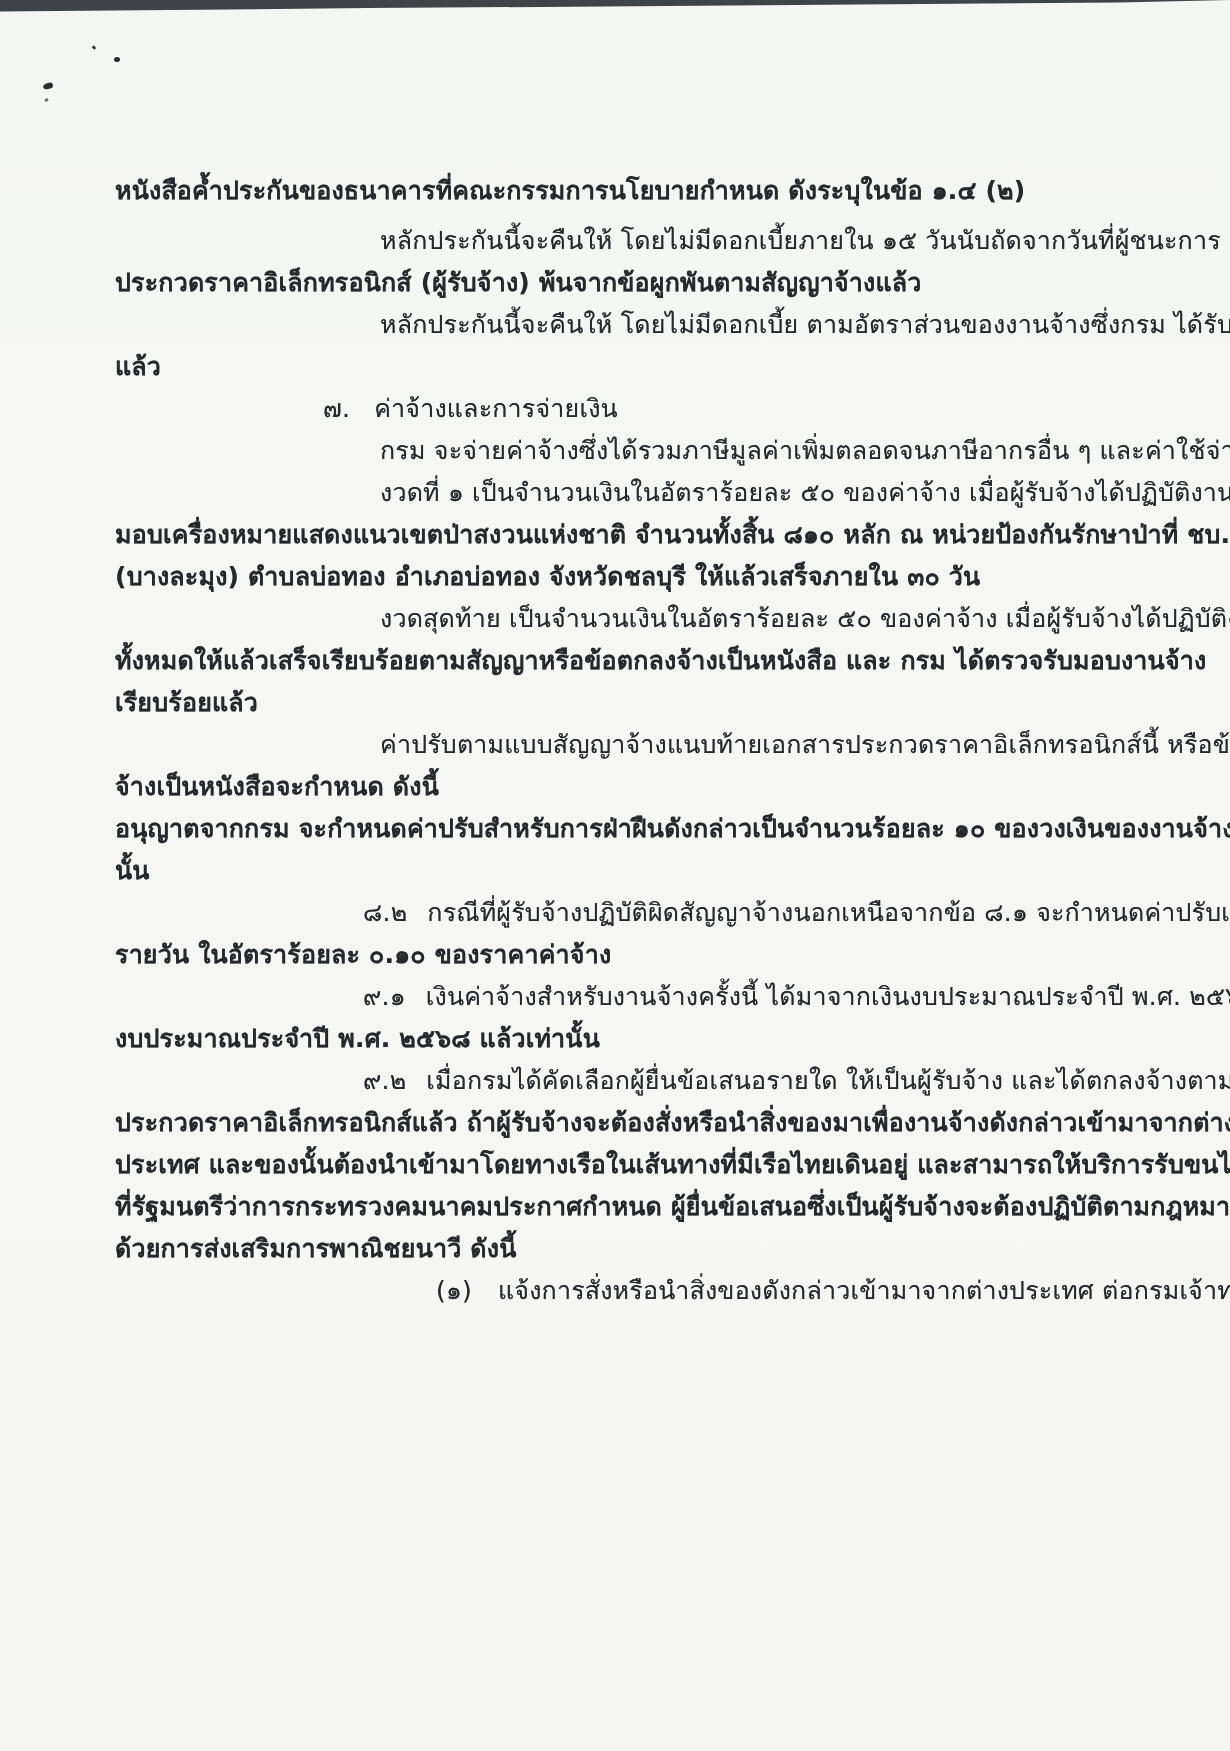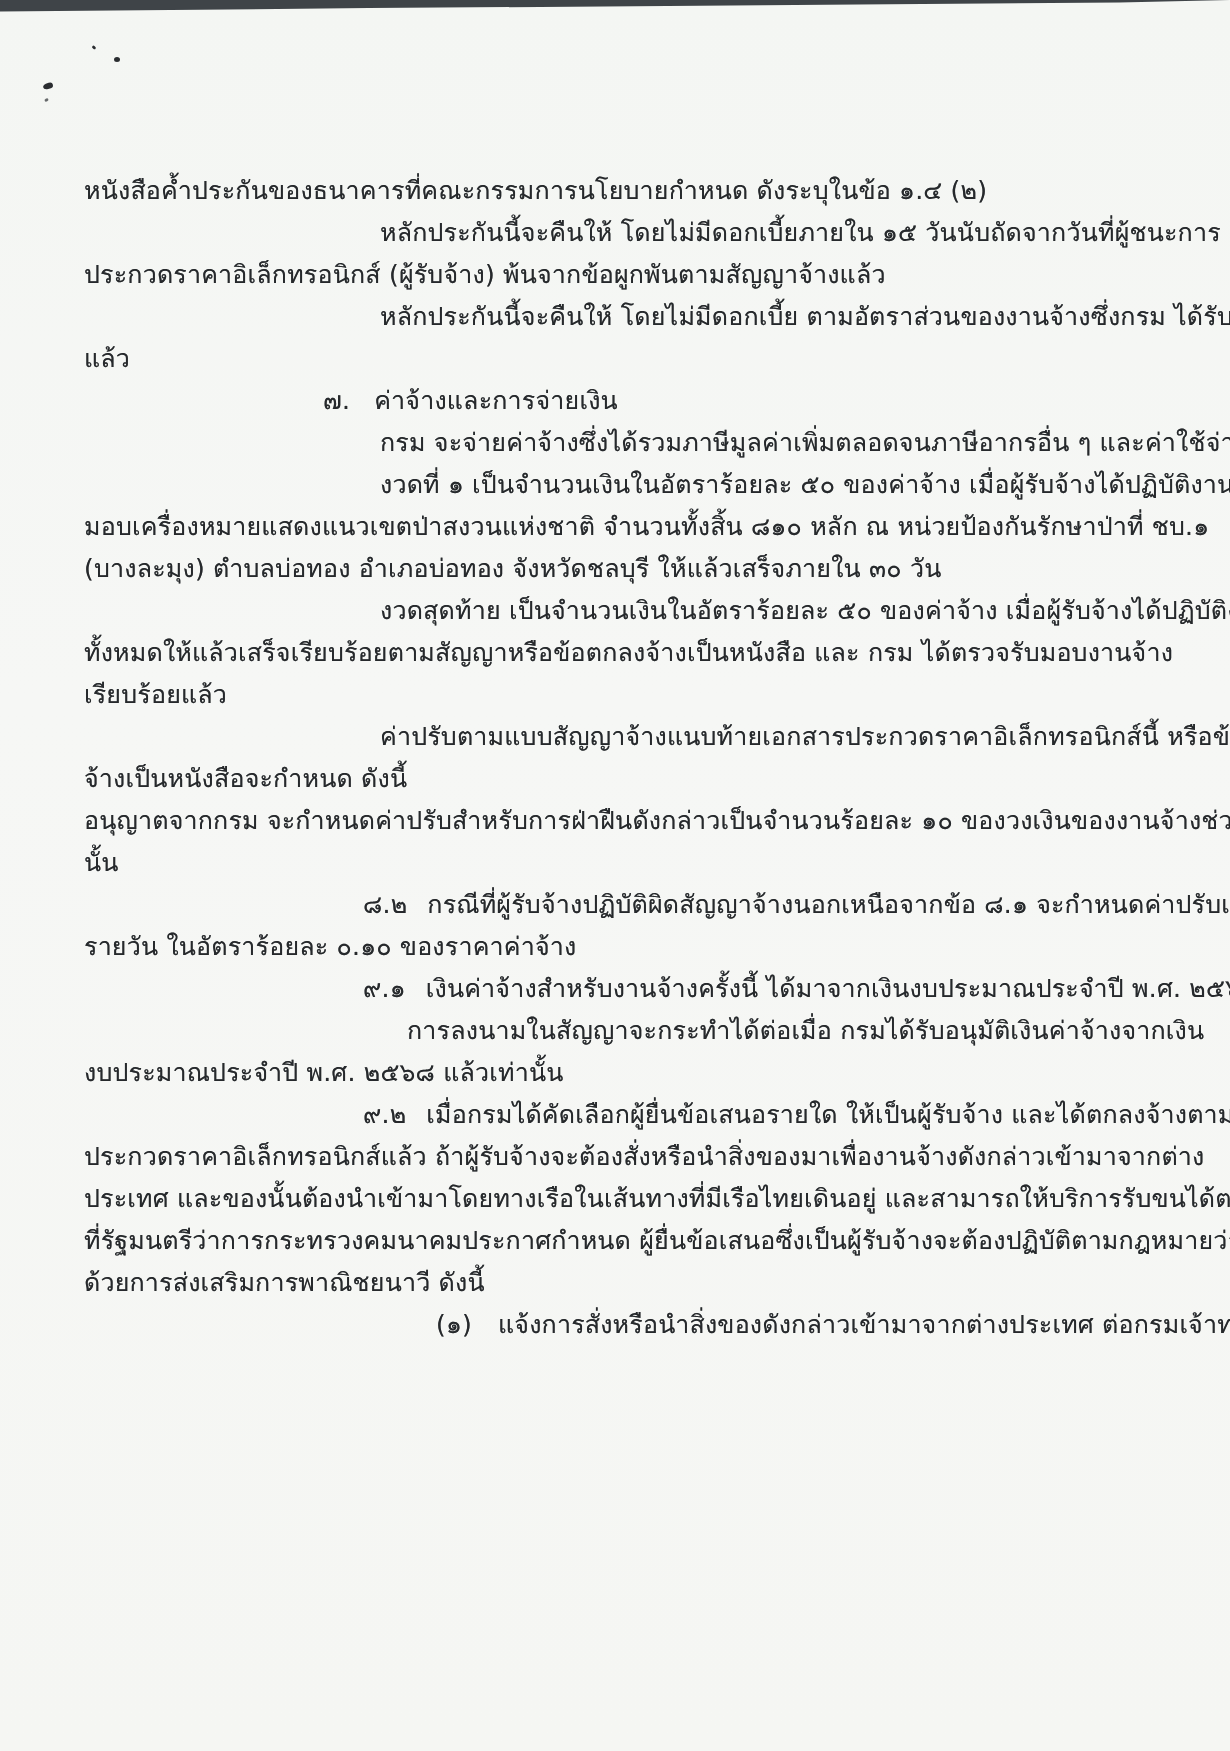--- a/index.html
+++ b/index.html
@@ -41,32 +41,32 @@
     width: 1230px;
   }
   .line {
     line-height: 42px;
     height: 42px;
     font-size: 25px;
     white-space: nowrap;
     letter-spacing: 0.2px;
     text-shadow: 0 0 0.6px rgba(38,41,44,0.55);
   }
-  .line.ind-margin  { padding-left: 84px; }
+  .line.ind-margin  { padding-left: 115px; font-weight: bold; }
   .line.ind-para    { padding-left: 380px; }
   .line.ind-heading { padding-left: 323px; font-weight: normal; }
   .line.ind-sub     { padding-left: 363px; }
   .line.ind-deep    { padding-left: 407px; }
   .line.ind-item    { padding-left: 436px; }
   .line .num { display: inline-block; }
   .line.ind-heading .num { margin-right: 24px; }
   .line.ind-sub .num     { margin-right: 20px; }
   .line.ind-item .num    { margin-right: 26px; }
   .line.sp-lg { margin-top: 14px; }
-  .line.sp-sm { }
+  .line.sp-sm { margin-top: 8px; }
 </style>
 </head>
 <body>
 
 <div class="page">
   <div class="scan-band"></div>
   <div class="speck s1"></div>
   <div class="speck s2"></div>
   <div class="speck s3"></div>
   <div class="speck s4"></div>
@@ -84,21 +84,20 @@
       <div class="line ind-para">งวดสุดท้าย เป็นจำนวนเงินในอัตราร้อยละ ๕๐ ของค่าจ้าง เมื่อผู้รับจ้างได้ปฏิบัติงาน</div>
       <div class="line ind-margin">ทั้งหมดให้แล้วเสร็จเรียบร้อยตามสัญญาหรือข้อตกลงจ้างเป็นหนังสือ และ กรม ได้ตรวจรับมอบงานจ้าง</div>
       <div class="line ind-margin">เรียบร้อยแล้ว</div>
       <div class="line ind-para">ค่าปรับตามแบบสัญญาจ้างแนบท้ายเอกสารประกวดราคาอิเล็กทรอนิกส์นี้ หรือข้อตกลง</div>
       <div class="line ind-margin">จ้างเป็นหนังสือจะกำหนด ดังนี้</div>
       <div class="line ind-margin">อนุญาตจากกรม จะกำหนดค่าปรับสำหรับการฝ่าฝืนดังกล่าวเป็นจำนวนร้อยละ ๑๐ ของวงเงินของงานจ้างช่วง</div>
       <div class="line ind-margin">นั้น</div>
       <div class="line ind-sub"><span class="num">๘.๒</span><span>กรณีที่ผู้รับจ้างปฏิบัติผิดสัญญาจ้างนอกเหนือจากข้อ ๘.๑ จะกำหนดค่าปรับเป็น</span></div>
       <div class="line ind-margin">รายวัน ในอัตราร้อยละ ๐.๑๐ ของราคาค่าจ้าง</div>
       <div class="line ind-sub"><span class="num">๙.๑</span><span>เงินค่าจ้างสำหรับงานจ้างครั้งนี้ ได้มาจากเงินงบประมาณประจำปี พ.ศ. ๒๕๖๘</span></div>
-      <div class="line ind-deep">การลงนามในสัญญาจะกระทำได้ต่อเมื่อ กรมได้รับอนุมัติเงินค่าจ้างจากเงิน</div>
       <div class="line ind-margin">งบประมาณประจำปี พ.ศ. ๒๕๖๘ แล้วเท่านั้น</div>
       <div class="line ind-sub"><span class="num">๙.๒</span><span>เมื่อกรมได้คัดเลือกผู้ยื่นข้อเสนอรายใด ให้เป็นผู้รับจ้าง และได้ตกลงจ้างตามการ</span></div>
       <div class="line ind-margin">ประกวดราคาอิเล็กทรอนิกส์แล้ว ถ้าผู้รับจ้างจะต้องสั่งหรือนำสิ่งของมาเพื่องานจ้างดังกล่าวเข้ามาจากต่าง</div>
       <div class="line ind-margin">ประเทศ และของนั้นต้องนำเข้ามาโดยทางเรือในเส้นทางที่มีเรือไทยเดินอยู่ และสามารถให้บริการรับขนได้ตาม</div>
       <div class="line ind-margin">ที่รัฐมนตรีว่าการกระทรวงคมนาคมประกาศกำหนด ผู้ยื่นข้อเสนอซึ่งเป็นผู้รับจ้างจะต้องปฏิบัติตามกฎหมายว่า</div>
       <div class="line ind-margin">ด้วยการส่งเสริมการพาณิชยนาวี ดังนี้</div>
       <div class="line ind-item"><span class="num">(๑)</span><span>แจ้งการสั่งหรือนำสิ่งของดังกล่าวเข้ามาจากต่างประเทศ ต่อกรมเจ้าท่า</span></div>
     </div>
 </div>
 

